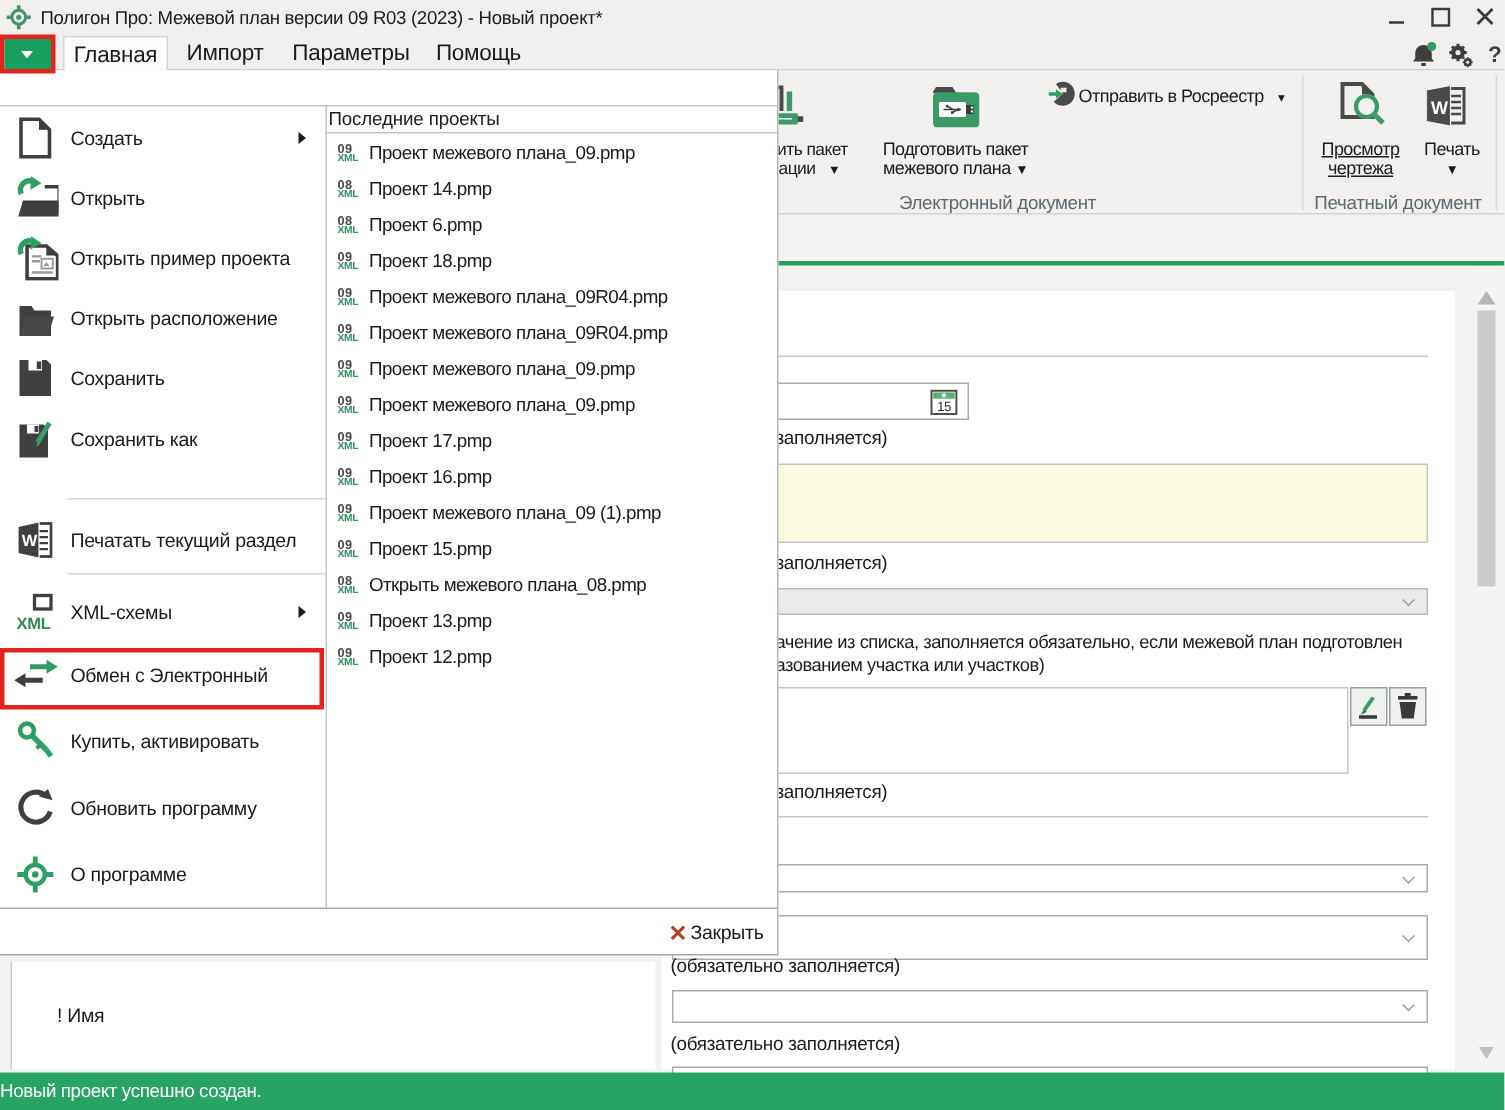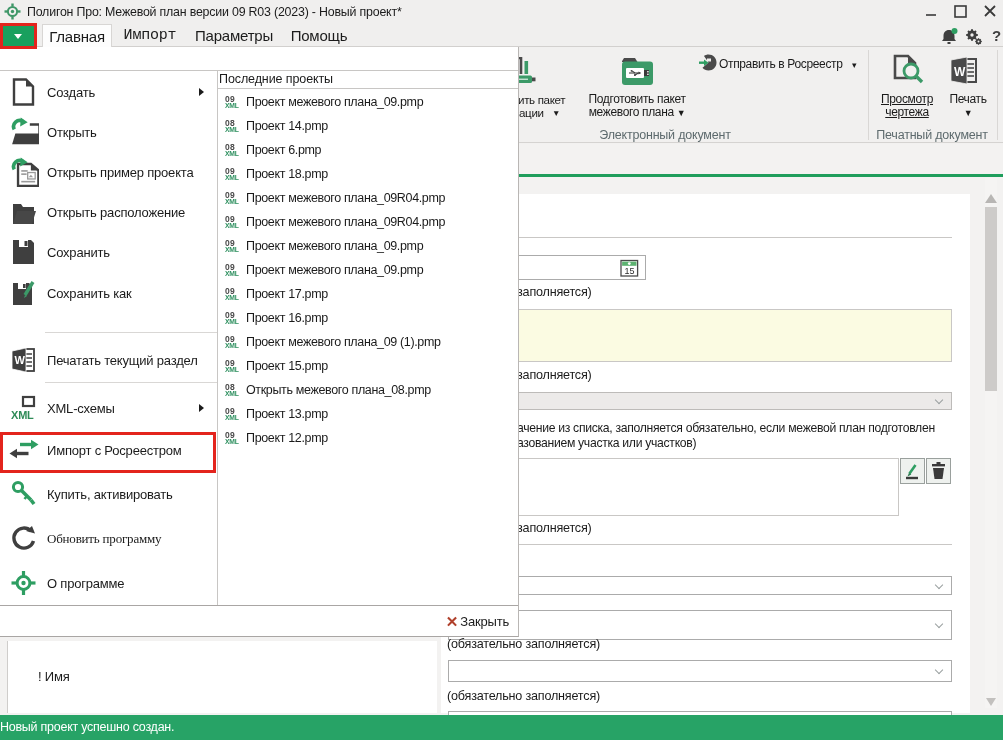--- a/index.html
+++ b/index.html
@@ -69,21 +69,21 @@
   <div class="abs" id="title-text">Полигон Про: Межевой план версии 09 R03 (2023) - Новый проект*</div>
   <svg class="abs" style="left:922px;top:0" width="81" height="24" viewBox="0 0 81 24">
     <line x1="4" y1="15" x2="14" y2="15" stroke="#3a3a3a" stroke-width="1.6"></line>
     <rect x="33" y="6" width="11" height="11" fill="none" stroke="#3a3a3a" stroke-width="1.6"></rect>
     <path d="M63 6 L73 16 M73 6 L63 16" stroke="#3a3a3a" stroke-width="1.8"></path>
   </svg>
 </div>
 
 <div class="abs" id="tabrow">
   <div class="tab" id="tab1">Главная</div>
-  <div class="tab" style="left:120px;width:60px;font-family:Liberation Mono, monospace;">Импорт</div>
+  <div class="tab" style="left:120px;width:60px;">Импорт</div>
   <div class="tab" style="left:193px;width:82px;">Параметры</div>
   <div class="tab" style="left:287px;width:64px;">Помощь</div>
 
   <svg class="abs" style="left:939px;top:3px" width="62" height="18" viewBox="0 0 62 18">
     <path d="M10 3 C6.5 3 4.5 5.5 4.5 9 L4.5 12 L3 14 L17 14 L15.5 12 L15.5 9 C15.5 5.5 13.5 3 10 3 Z" fill="#3f3f3f"></path>
     <rect x="8.5" y="15" width="3" height="2" fill="#3f3f3f"></rect>
     <circle cx="15.5" cy="4" r="3" fill="#2e9e62"></circle>
     <g fill="#3f3f3f">
       <circle cx="33" cy="8" r="4.6"></circle>
       <g stroke="#3f3f3f" stroke-width="2">
@@ -322,32 +322,32 @@
     <div class="lbl">XML-схемы</div>
       <div class="arr"></div>
   </div>
   <div class="mi" style="top:383px;">
     <svg class="ico" viewBox="0 0 30 26" style="left:9px;width:30px;height:26px;">
         <line x1="11" y1="7.5" x2="23" y2="7.5" stroke="#2e9e62" stroke-width="3.4"></line>
         <path d="M22 2.8 L29.5 7.5 L22 12.2 Z" fill="#2e9e62"></path>
         <line x1="7" y1="16.5" x2="19.5" y2="16.5" stroke="#3f3f3f" stroke-width="3.4"></line>
         <path d="M8 11.8 L0.5 16.5 L8 21.2 Z" fill="#3f3f3f"></path>
       </svg>
-    <div class="lbl">Импорт с Росреестром</div>
+    <div class="lbl">Обмен с Электронный</div>
   </div>
   <div class="mi" style="top:427px;">
     <svg class="ico" viewBox="0 0 25 28">
         <circle cx="7" cy="7" r="4.6" fill="none" stroke="#2e9e62" stroke-width="3"></circle>
         <line x1="10" y1="10" x2="20" y2="20" stroke="#2e9e62" stroke-width="3.6"></line>
         <line x1="20" y1="20" x2="23" y2="24" stroke="#2e9e62" stroke-width="3.6"></line>
         <line x1="16" y1="16" x2="13.5" y2="19" stroke="#2e9e62" stroke-width="2.6"></line>
       </svg>
     <div class="lbl">Купить, активировать</div>
   </div>
-  <div class="mi" style="top:472px;font-family:Liberation Serif, serif;">
+  <div class="mi" style="top:472px;">
     <svg class="ico" viewBox="0 0 25 28">
         <path d="M20 6 A10 10 0 1 0 22.5 16" fill="none" stroke="#3f3f3f" stroke-width="3.4"></path>
         <polygon points="15,6 24,8.5 21,1" fill="#3f3f3f"></polygon>
       </svg>
     <div class="lbl">Обновить программу</div>
   </div>
   <div class="mi" style="top:516px;">
     <svg class="ico" viewBox="0 0 25 28">
         <circle cx="12.5" cy="14" r="6.4" fill="none" stroke="#2e9e62" stroke-width="3"></circle>
         <circle cx="12.5" cy="14" r="2.2" fill="#2e9e62"></circle>

